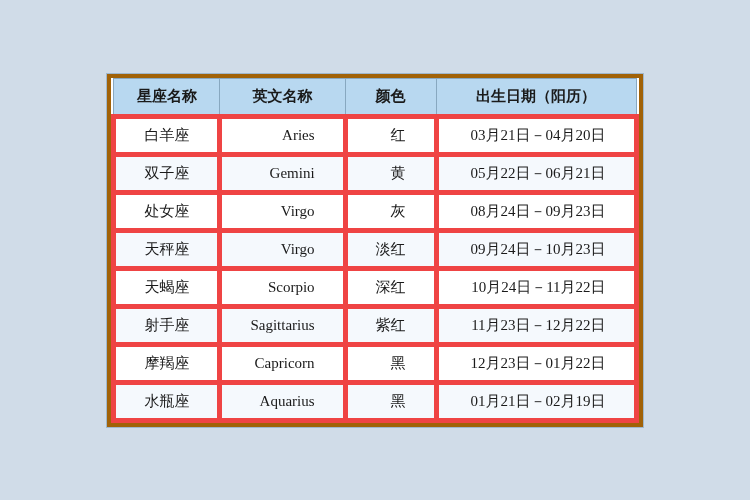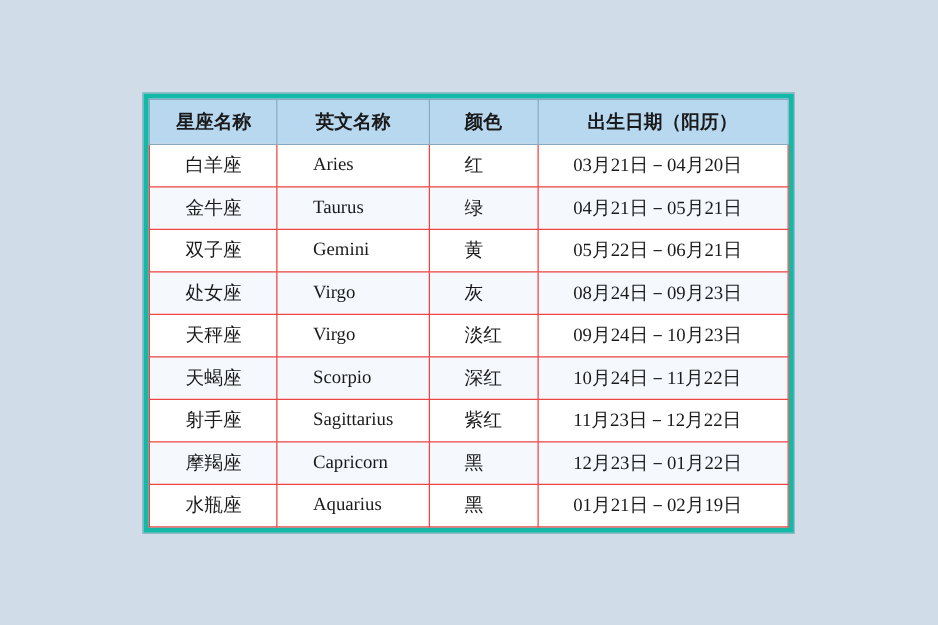--- a/index.html
+++ b/index.html
@@ -12,45 +12,45 @@
       width: 750px;
       height: 500px;
       background-color: #d0dce8;
       display: flex;
       align-items: center;
       justify-content: center;
       font-family: "SimSun", "STSong", serif;
     }
 
     .table-container {
-      background-color: #14b8a6;
+      background-color: #a16207;
       border: 1px solid #a0b8cc;
       padding: 4px;
     }
 
     table {
       border-collapse: collapse;
       background-color: #ffffff;
     }
 
     thead tr th {
       background-color: #b8d8f0;
       border: 1px solid #88a8c0;
       padding: 8px 16px;
       font-size: 15px;
       font-weight: bold;
       text-align: center;
       color: #1a1a1a;
     }
 
     tbody tr td {
-      border: 1px solid #ef4444;
+      border: 5px solid #ef4444;
       padding: 7px 28px;
       font-size: 15px;
-      text-align: left;
+      text-align: right;
       color: #1a1a1a;
       background-color: #ffffff;
     }
 
     tbody tr:nth-child(even) td {
       background-color: #f5f9fd;
     }
 
     .col-chinese { min-width: 80px; }
     .col-english { min-width: 110px; }
@@ -69,26 +69,20 @@
         <th class="col-color">颜色</th>
         <th class="col-date">出生日期（阳历）</th>
       </tr>
     </thead>
     <tbody id="table-body">
     <tr>
           <td>白羊座</td>
           <td>Aries</td>
           <td>红</td>
           <td>03月21日－04月20日</td>
-        </tr>
-        <tr>
-          <td>金牛座</td>
-          <td>Taurus</td>
-          <td>绿</td>
-          <td>04月21日－05月21日</td>
         </tr>
         <tr>
           <td>双子座</td>
           <td>Gemini</td>
           <td>黄</td>
           <td>05月22日－06月21日</td>
         </tr>
         <tr>
           <td>处女座</td>
           <td>Virgo</td>

